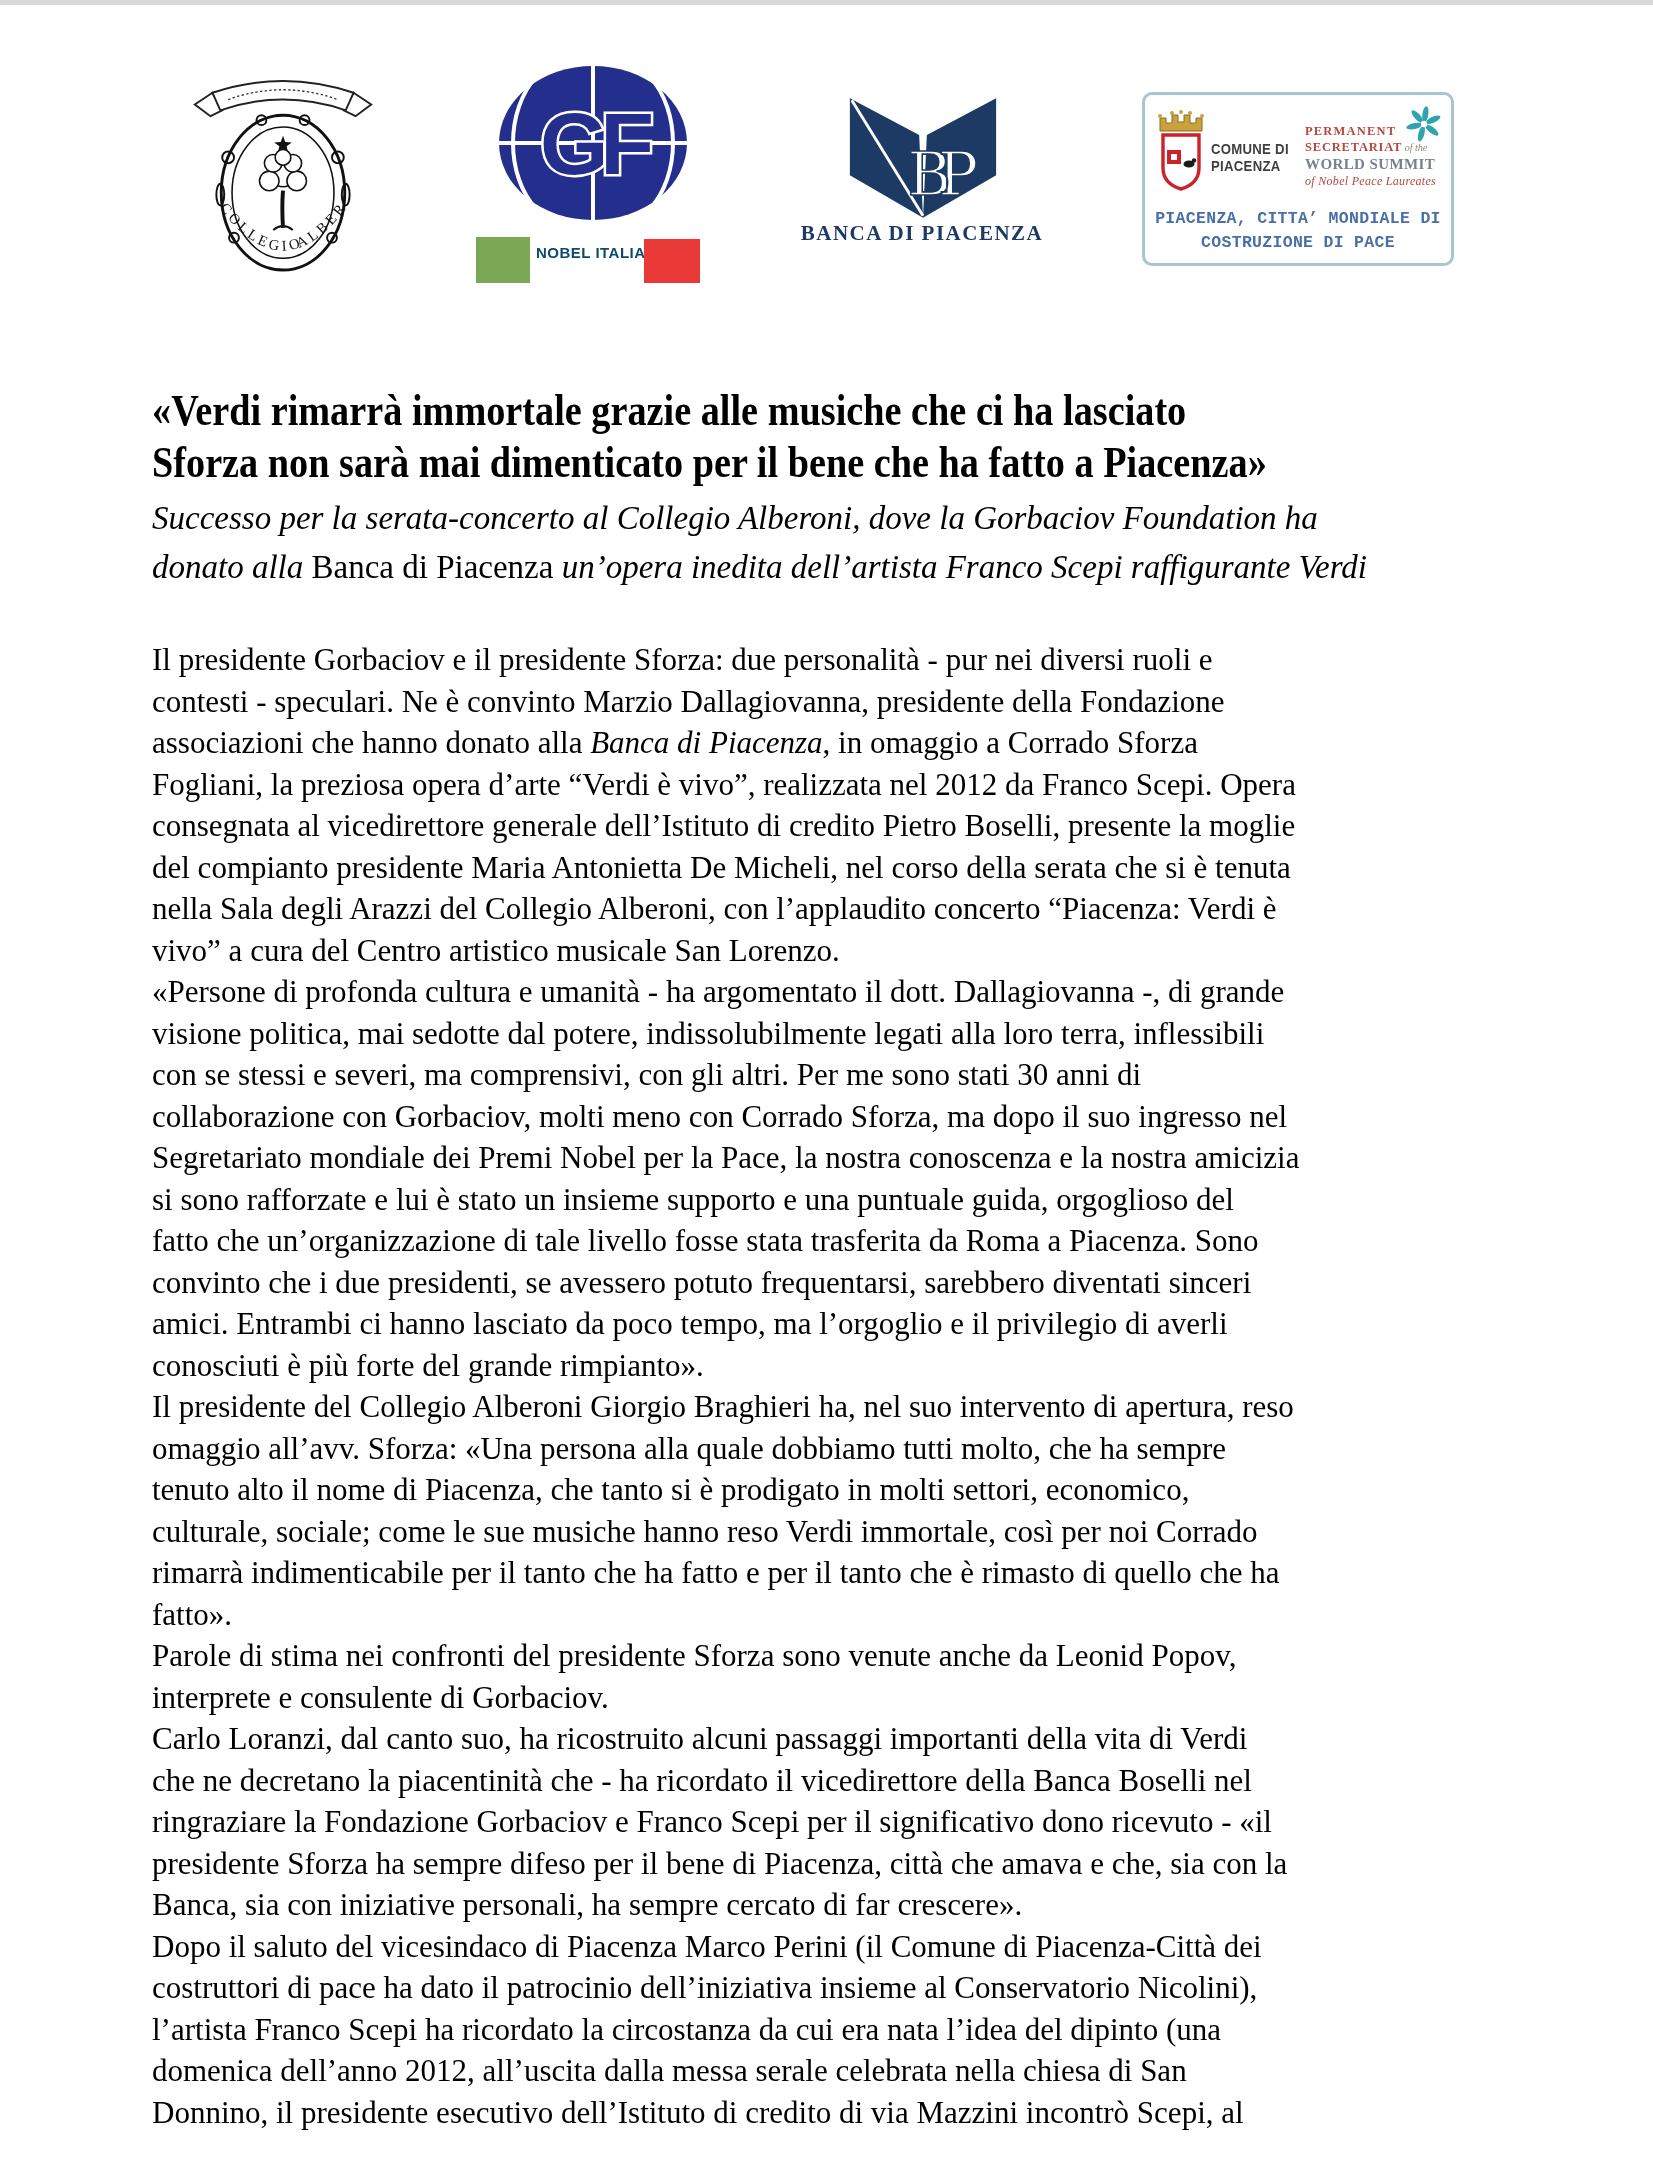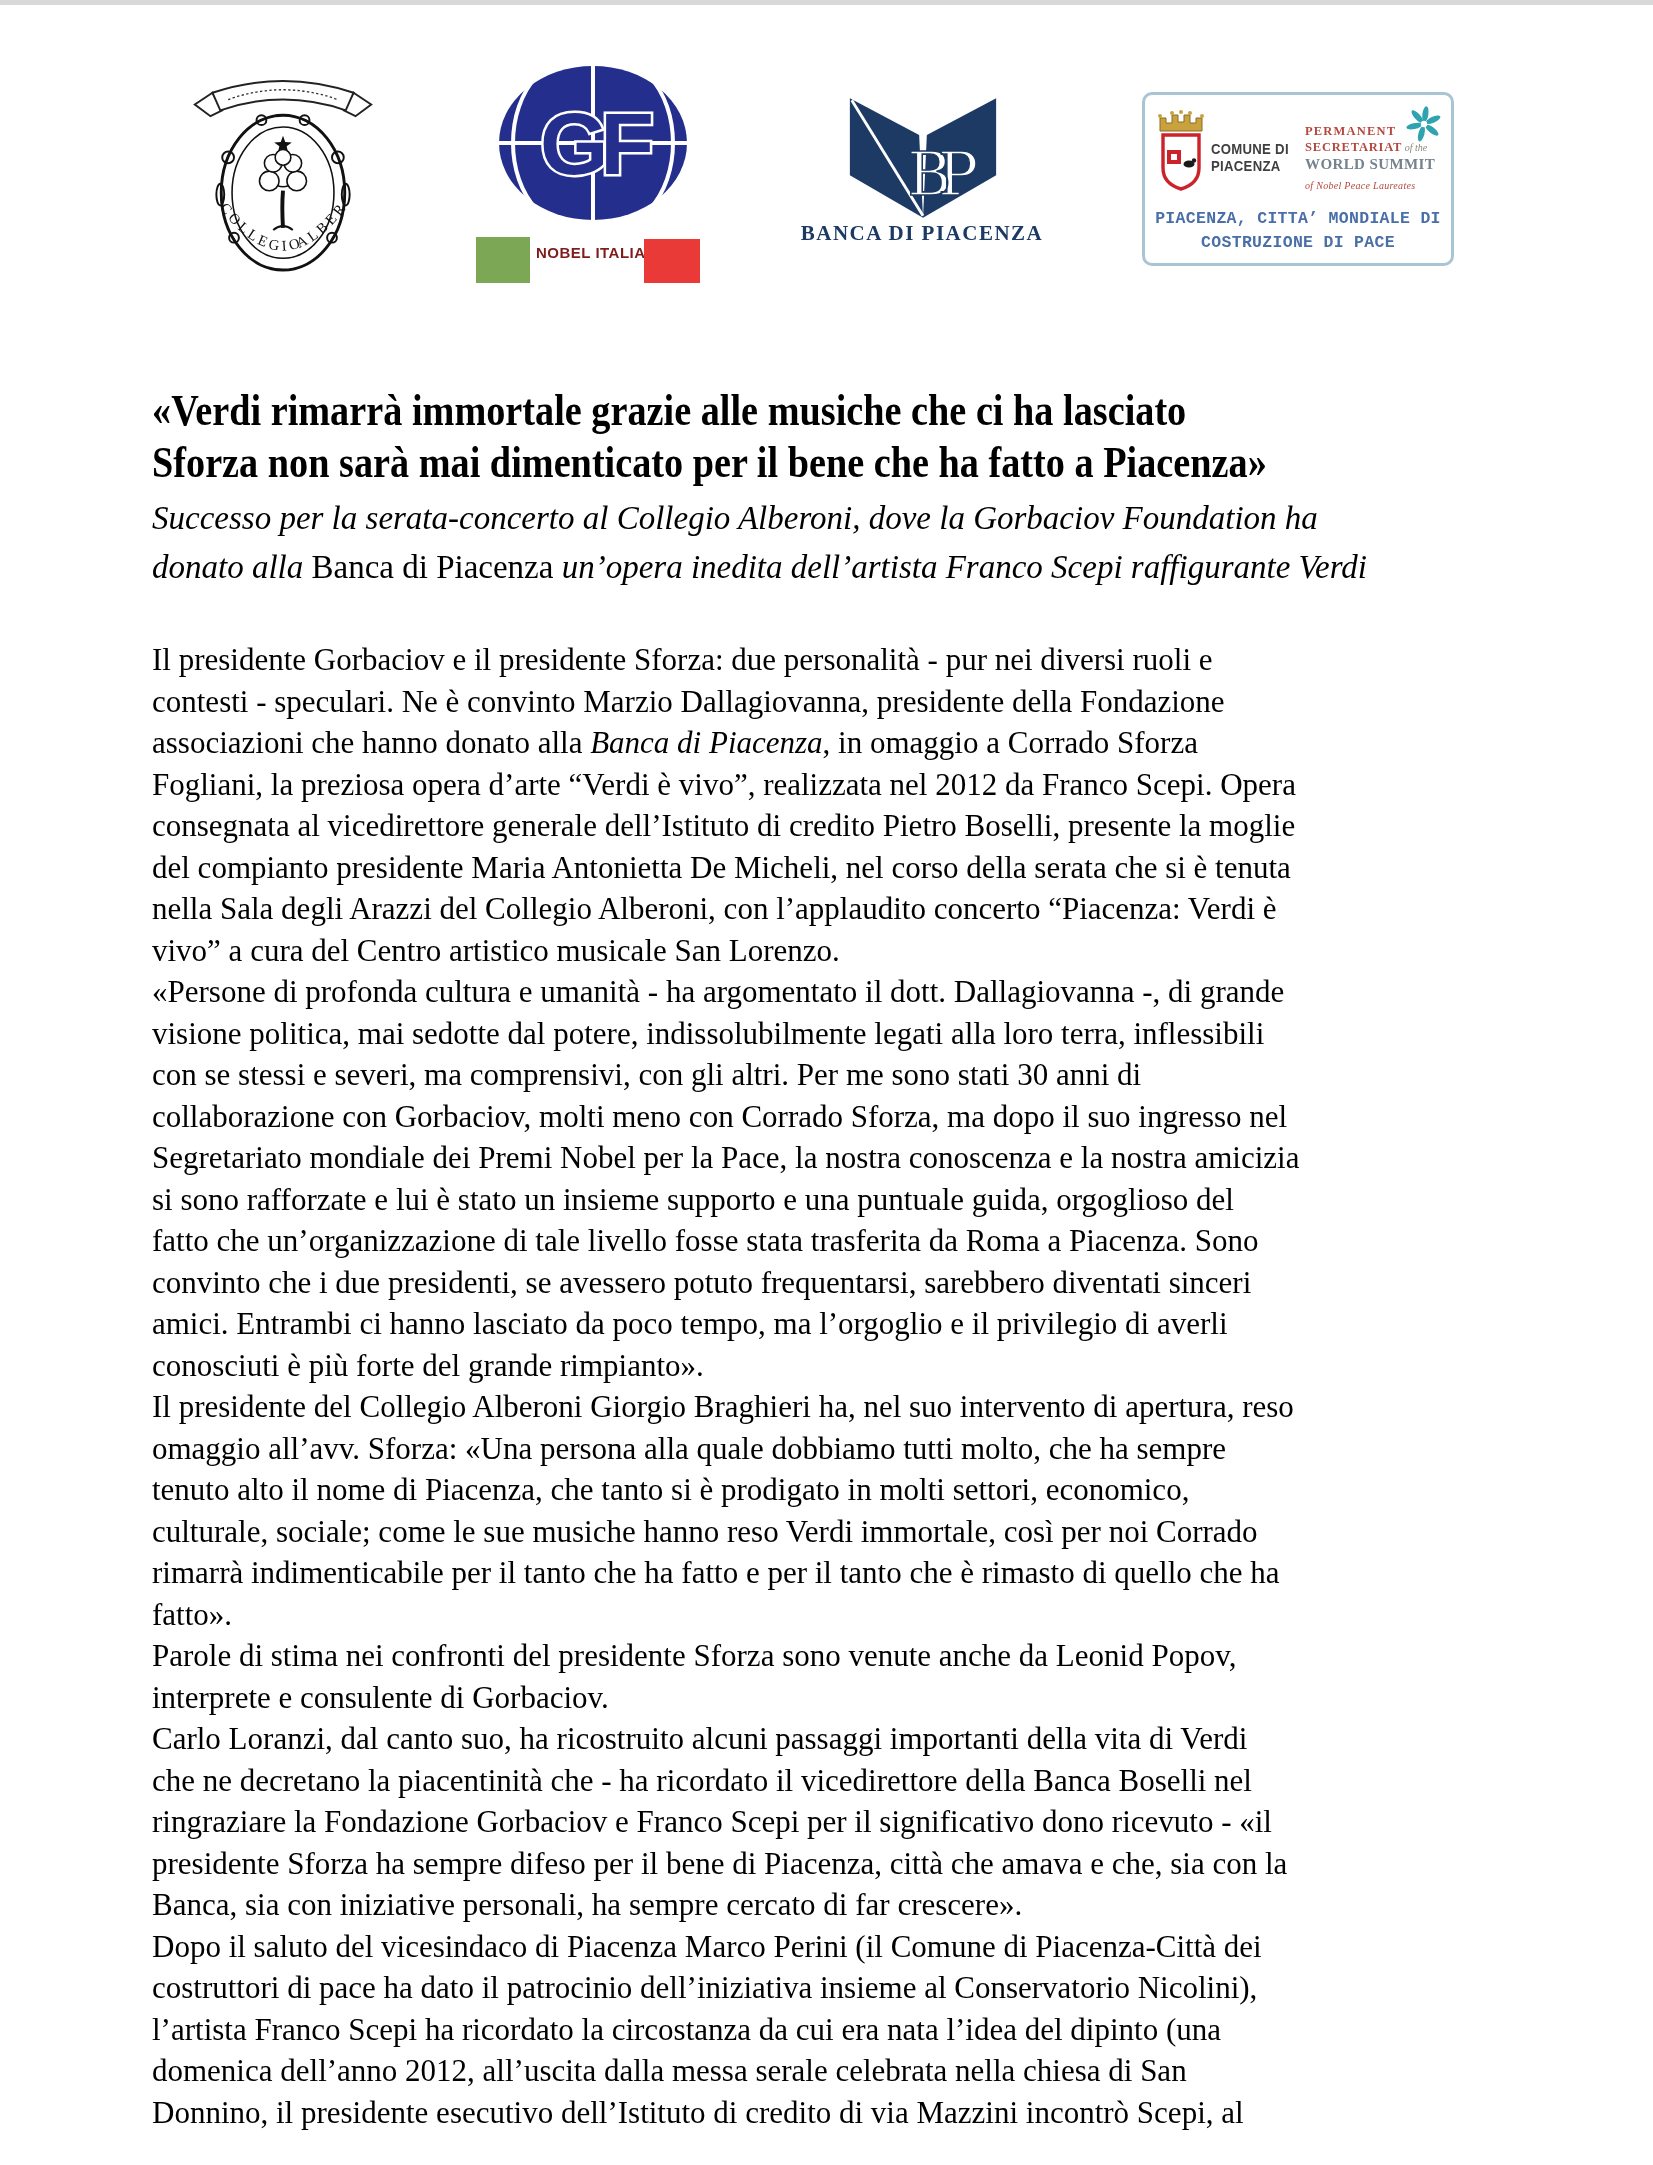--- a/index.html
+++ b/index.html
@@ -6,21 +6,21 @@
   .page{position:relative;width:1653px;height:2165px;background:#ffffff;overflow:hidden;
         font-family:"Liberation Serif",serif;color:#000;}
   .top-edge{position:absolute;left:0;top:0;width:100%;height:5px;background:#d9d9d9;}
   .crest-svg{position:absolute;left:185px;top:62px;width:196px;height:228px;}
   .gf-svg{position:absolute;left:497px;top:64px;width:192px;height:160px;}
   .flag-row{position:absolute;left:476px;top:236px;width:226px;height:48px;}
   .flag-green{position:absolute;left:0;top:1px;width:54px;height:46px;background:#7ca855;}
   .flag-red{position:absolute;left:168px;top:3px;width:56px;height:44px;background:#e93a38;}
   .nobel-label{position:absolute;left:60px;top:8px;width:106px;text-align:center;
       font-family:"Liberation Sans",sans-serif;font-weight:bold;font-size:15px;
-      letter-spacing:.5px;color:#7f1d1d;white-space:nowrap;}
+      letter-spacing:.5px;color:#0c4a6e;white-space:nowrap;}
   .bp-svg{position:absolute;left:846px;top:92px;width:154px;height:132px;}
   .bp-wordmark{position:absolute;left:788px;top:221px;width:268px;text-align:center;
       font-family:"Liberation Serif",serif;font-weight:600;font-size:21px;
       letter-spacing:1.5px;color:#1c3a63;white-space:nowrap;}
 
   
   .peace-box{position:absolute;left:1142px;top:92px;width:306px;height:168px;background:#fff;
       border:3px solid #a9c4d4;border-radius:10px;}
   .crown-svg{position:absolute;left:12px;top:14px;width:48px;height:24px;}
   .shield-svg{position:absolute;left:16px;top:38px;width:40px;height:58px;}
@@ -28,22 +28,22 @@
       font-weight:bold;font-size:14px;line-height:17px;color:#3f3f3f;letter-spacing:.3px;
       transform:scaleX(.94);transform-origin:0 0;white-space:nowrap;}
   .summit-block{position:absolute;left:160px;top:30px;width:136px;line-height:1.05;white-space:nowrap;}
   .summit-l1{font-family:"Liberation Serif",serif;font-weight:bold;font-size:12.5px;
       color:#b5483e;letter-spacing:1.2px;}
   .summit-l2{font-family:"Liberation Serif",serif;font-weight:bold;font-size:12.5px;
       color:#b5483e;letter-spacing:.8px;margin-top:3px;}
   .summit-l2 .ofthe{font-weight:normal;font-style:italic;font-size:10px;color:#8d8579;letter-spacing:0;text-align:right;}
   .summit-l3{font-family:"Liberation Serif",serif;font-weight:600;font-size:15px;
       color:#75828f;letter-spacing:.4px;margin-top:3px;}
-  .summit-l4{font-family:"Liberation Serif",serif;font-style:italic;font-size:10px;
-      color:#b5483e;margin-top:8px;letter-spacing:.3px;}
+  .summit-l4{font-family:"Liberation Serif",serif;font-style:italic;font-size:12px;
+      color:#b5483e;margin-top:2px;letter-spacing:.3px;}
   .flower-svg{position:absolute;right:8px;top:10px;width:38px;height:40px;}
   .peace-caption{position:absolute;left:0;bottom:8px;width:100%;text-align:center;
       font-family:Liberation Mono, monospace;font-weight:bold;color:#4a6fa8;line-height:24px;
       font-size:16.5px;letter-spacing:.3px;white-space:nowrap;}
 
   
   .article{position:absolute;left:152px;top:384px;width:1420px;}
   .headline{font-weight:bold;font-size:45px;line-height:52px;
       transform:scaleX(.85);transform-origin:0 0;}
   .subtitle{margin-top:6px;font-size:33px;line-height:49px;}

